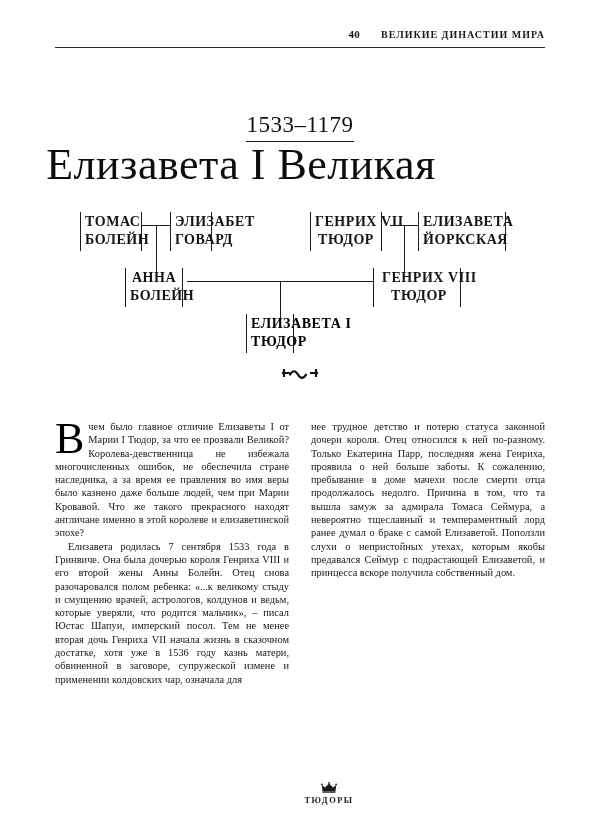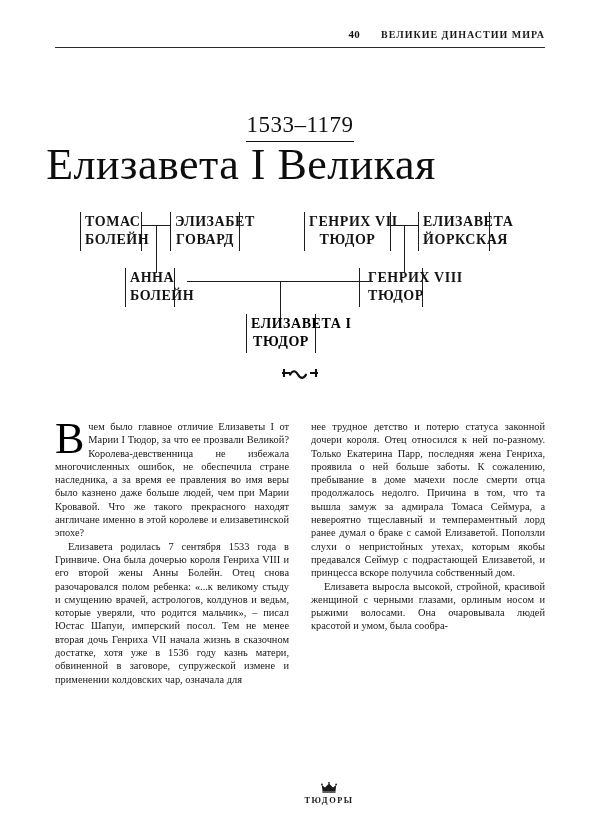--- a/index.html
+++ b/index.html
@@ -188,50 +188,50 @@
     <span>1533–1179</span>
   </div>
   <div class="title">Елизавета I Великая</div>
 
   <div class="tree">
 
     <div class="node" style="left:25px;top:0px;width:62px;">
       <div>Томас</div>
       <div>Болейн</div>
     </div>
-    <div class="node" style="left:115px;top:0px;width:70px;">
+    <div class="node" style="left:115px;top:0px;width:42px;">
       <div>Элизабет</div>
       <div>Говард</div>
     </div>
     <div class="ln h" style="left:87px;top:13px;width:28px;"></div>
     <div class="ln v" style="left:101px;top:13px;height:48px;"></div>
 
-    <div class="node" style="left:249px;top:0px;width:87px;">
+    <div class="node" style="left:255px;top:0px;width:72px;">
       <div>Генрих VII</div>
       <div>Тюдор</div>
     </div>
-    <div class="node" style="left:363px;top:0px;width:72px;">
+    <div class="node" style="left:363px;top:0px;width:88px;">
       <div>Елизавета</div>
       <div>Йоркская</div>
     </div>
     <div class="ln h" style="left:335px;top:13px;width:28px;"></div>
     <div class="ln v" style="left:349px;top:13px;height:48px;"></div>
 
-    <div class="node" style="left:70px;top:56px;width:50px;">
+    <div class="node" style="left:70px;top:56px;width:58px;">
       <div>Анна</div>
       <div>Болейн</div>
     </div>
-    <div class="node" style="left:304px;top:56px;width:64px;padding-left:8px;">
+    <div class="node" style="left:318px;top:56px;width:88px;padding-left:8px;">
       <div>Генрих VIII</div>
       <div>Тюдор</div>
     </div>
     <div class="ln h" style="left:132px;top:69px;width:186px;"></div>
     <div class="ln v" style="left:225px;top:69px;height:37px;"></div>
 
-    <div class="node strong" style="left:191px;top:102px;width:70px;">
+    <div class="node strong" style="left:191px;top:102px;width:48px;">
       <div>Елизавета I</div>
       <div>Тюдор</div>
     </div>
   </div>
 
   <div class="ornament">
     <svg class="orn-svg" width="42" height="14" viewBox="0 0 42 14">
       <path d="M3 7 h8 M31 7 h8" stroke="#111" stroke-width="2.1" fill="none"></path>
       <path d="M5 3 v8 M37 3 v8" stroke="#111" stroke-width="2.1" fill="none"></path>
       <path d="M11 8.6 c2.6 -4.4 5.4 -4.4 8 0 c2.6 4.4 5.4 4.4 8 0" stroke="#111" stroke-width="2.1" fill="none" stroke-linecap="round"></path>
@@ -240,21 +240,20 @@
 
   <div class="cols">
 
     <div class="col">
       <p><span class="dropcap">В</span><span>чем было главное отличие Елизаветы I от Марии I Тюдор, за что ее прозвали Великой? Королева-девственница не избежала многочисленных ошибок, не обеспечила стране наследника, а за время ее правления во имя веры было казнено даже больше людей, чем при Марии Кровавой. Что же такого прекрасного находят англичане именно в этой королеве и елизаветинской эпохе?</span></p>
       <p>Елизавета родилась 7 сентября 1533 года в Гринвиче. Она была дочерью короля Генриха VIII и его второй жены Анны Болейн. Отец снова разочаровался полом ребенка: «...к великому стыду и смущению врачей, астрологов, колдунов и ведьм, которые уверяли, что родится мальчик», – писал Юстас Шапуи, имперский посол. Тем не менее вторая дочь Генриха VII начала жизнь в сказочном достатке, хотя уже в 1536 году казнь матери, обвиненной в заговоре, супружеской измене и применении колдовских чар, означала для</p>
     </div>
 
     <div class="col">
       <p>нее трудное детство и потерю статуса законной дочери короля. Отец относился к ней по-разному. Только Екатерина Парр, последняя жена Генриха, проявила о ней больше заботы. К сожалению, пребывание в доме мачехи после смерти отца продолжалось недолго. Причина в том, что та вышла замуж за адмирала Томаса Сеймура, а невероятно тщеславный и темпераментный лорд ранее думал о браке с самой Елизаветой. Поползли слухи о непристойных утехах, которым якобы предавался Сеймур с подрастающей Елизаветой, и принцесса вскоре получила собственный дом.</p>
-      <p>Елизавета выросла высокой, стройной, красивой женщиной с черными глазами, орлиным носом и рыжими волосами. Она очаровывала людей красотой и умом, была сообра-</p>
     </div>
   </div>
 
   <div class="footer">
     <svg class="crown" width="16" height="11" viewBox="0 0 16 11">
       <path d="M1.5 9.2 L0.8 3 L4 5.6 L8 1.4 L12 5.6 L15.2 3 L14.5 9.2 Z" fill="#1a1a1a"></path>
       <rect x="1.4" y="9.4" width="13.2" height="1.3" fill="#1a1a1a"></rect>
       <circle cx="0.9" cy="2.4" r="0.9" fill="#1a1a1a"></circle>
       <circle cx="15.1" cy="2.4" r="0.9" fill="#1a1a1a"></circle>
       <circle cx="8" cy="0.9" r="0.9" fill="#1a1a1a"></circle>

